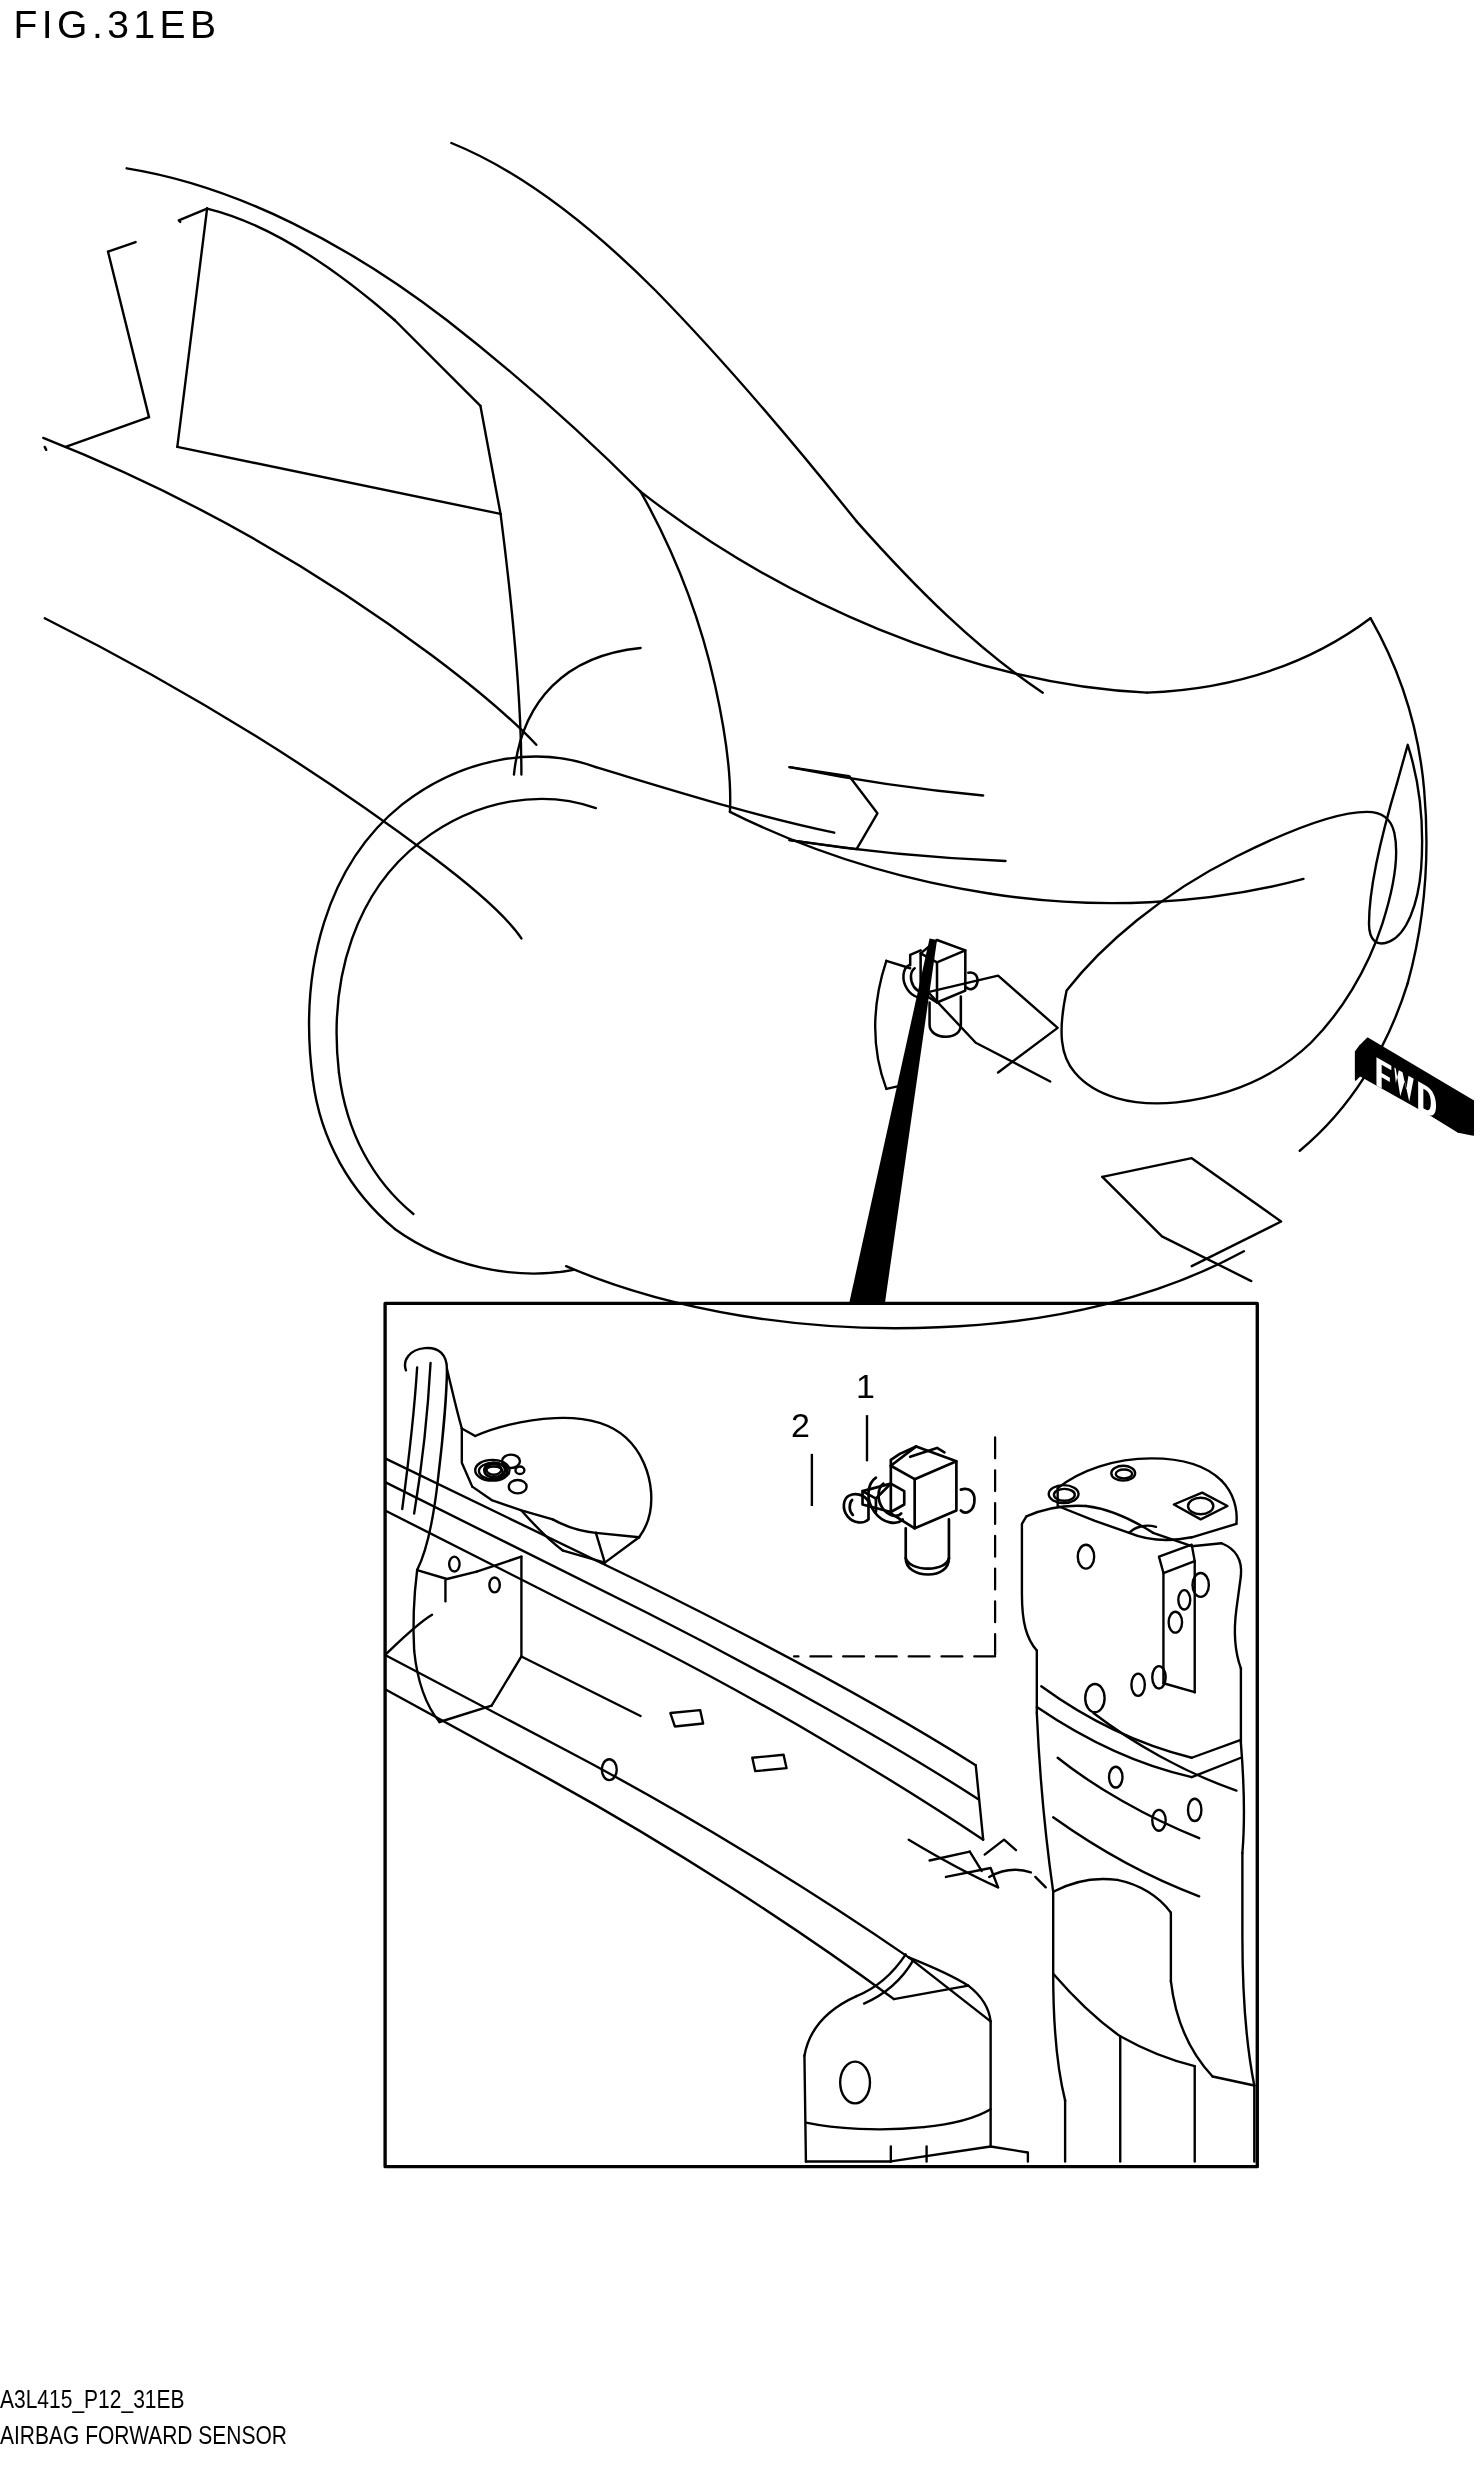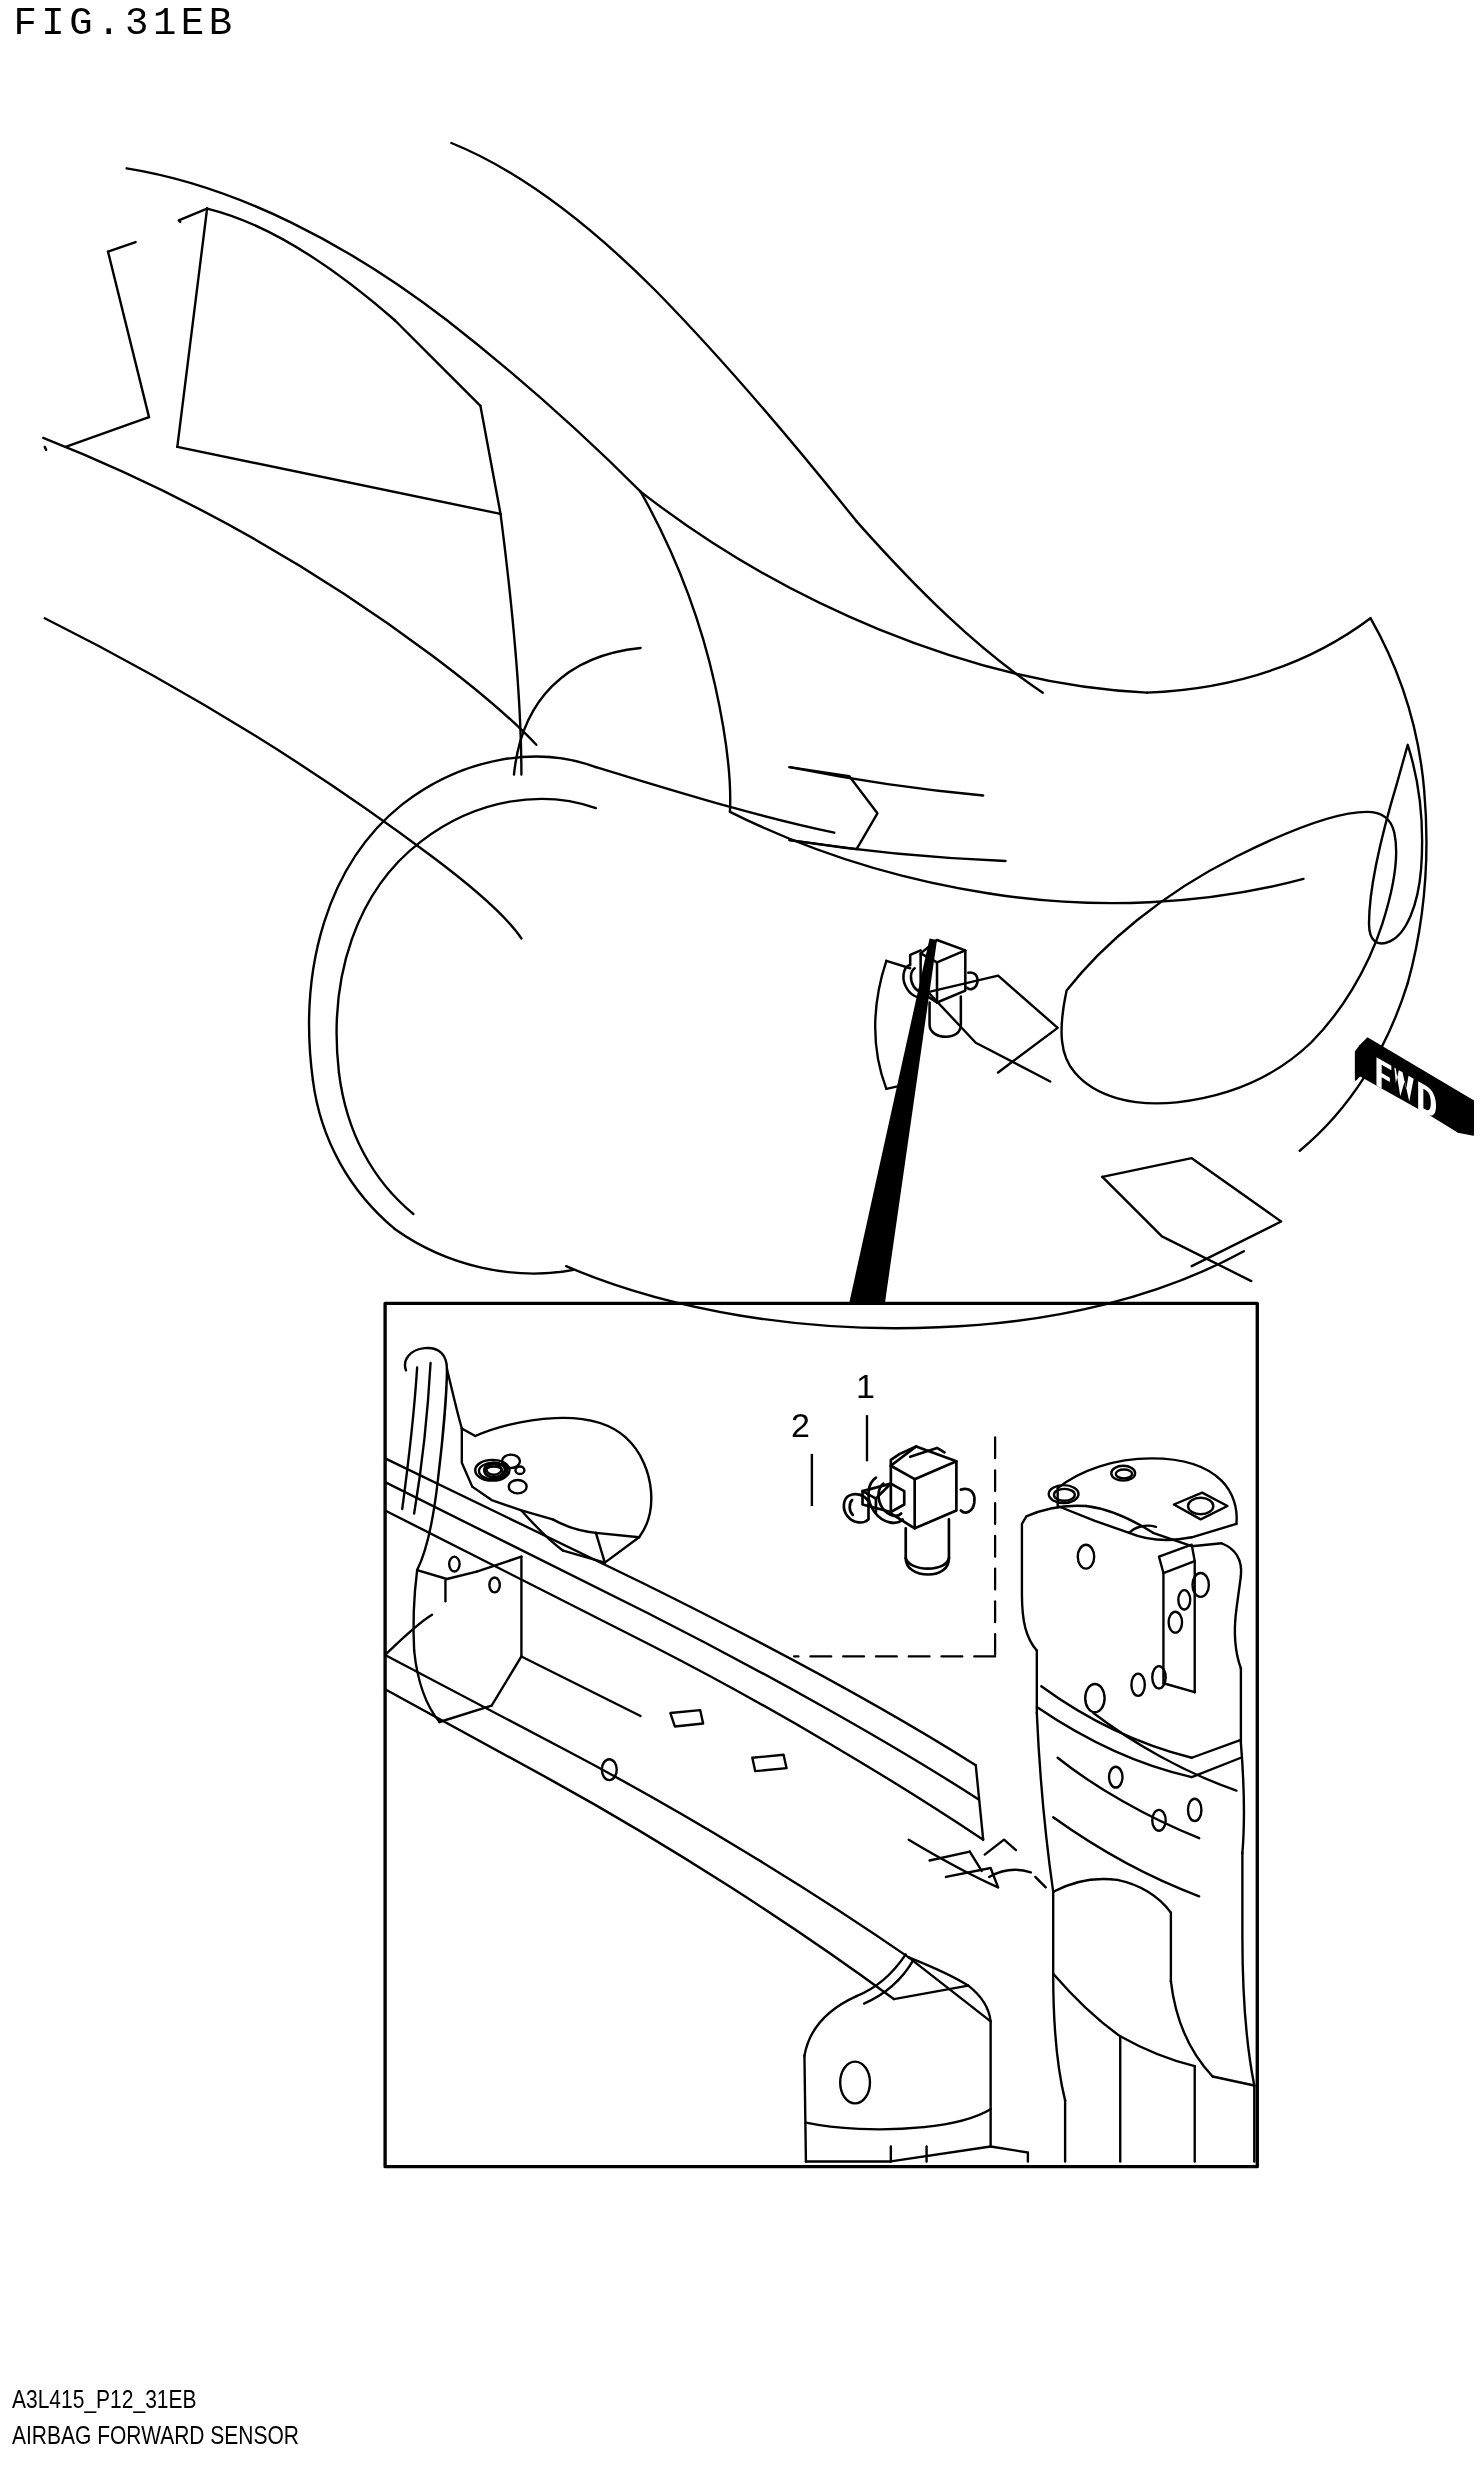--- a/index.html
+++ b/index.html
@@ -19,26 +19,26 @@
 
   #fig-title {
     position: absolute;
     left: 13.4px;
     top: 4.5px;
     font-size: 39px;
     font-weight: 400;
     letter-spacing: 4.5px;
     line-height: 1.0;
     white-space: nowrap;
-    font-family: Liberation Mono, monospace;
+    font-family: Liberation Sans, sans-serif;
   }
 
   #footer-block {
     position: absolute;
-    left: 12px;
+    left: 0;
     top: 2382px;
     width: 670px;
   }
   .footer-line {
     font-size: 25px;
     line-height: 1.42;
     white-space: nowrap;
     font-family: "Liberation Sans", sans-serif;
     transform: scaleX(0.84);
     transform-origin: left center;

